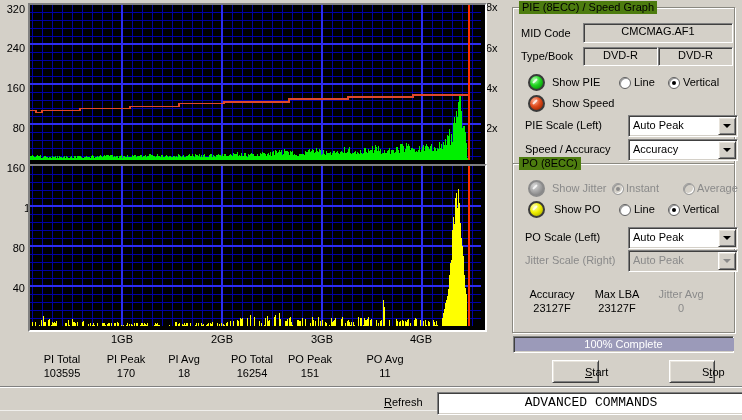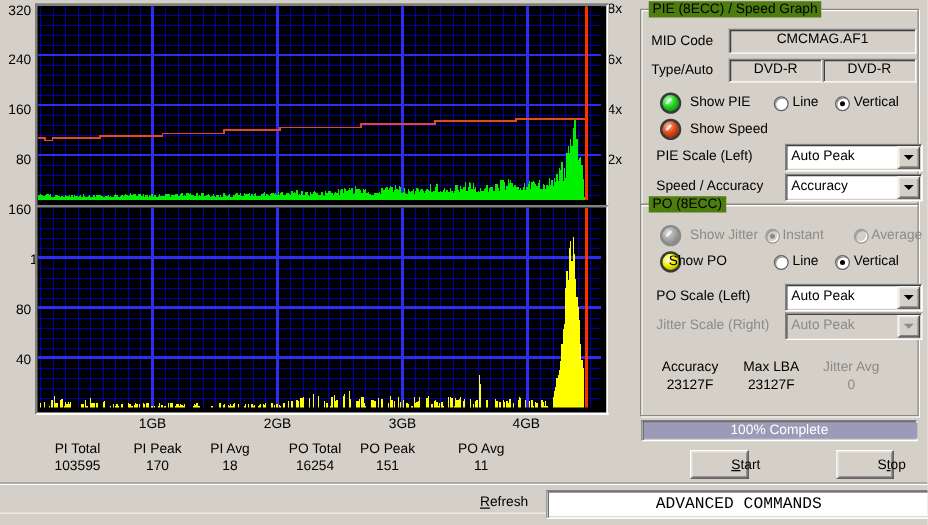--- a/index.html
+++ b/index.html
@@ -906,21 +906,21 @@
   <div class="lbl ctr" style="left:345px;top:367px;width:80px;">11</div>
 
   <div class="group" style="left:512px;top:7px;width:221px;height:155px;">
     <span class="gtitle">PIE (8ECC) / Speed Graph</span>
 
     <div class="lbl" style="left:8px;top:19px;">MID Code</div>
     <div class="fld sunken ctr" style="left:70px;top:15px;width:148px;height:18px;">
       <span>CMCMAG.AF1</span>
     </div>
 
-    <div class="lbl" style="left:8px;top:42px;">Type/Auto</div>
+    <div class="lbl" style="left:8px;top:42px;">Type/Book</div>
     <div class="fld sunken ctr" style="left:70px;top:39px;width:73px;height:17px;">
       <span>DVD-R</span>
     </div>
     <div class="fld sunken ctr" style="left:145px;top:39px;width:73px;height:17px;">
       <span>DVD-R</span>
     </div>
 
     <span class="led green" style="left:15px;top:66px;"></span>
     <div class="lbl" style="left:39px;top:68px;">Show PIE</div>
     <span class="radio" style="left:106px;top:69px;"></span>
@@ -952,21 +952,21 @@
     <span class="gtitle">PO (8ECC)</span>
 
     <span class="led gray" style="left:15px;top:16px;"></span>
     <div class="lbl dis" style="left:39px;top:18px;">Show Jitter</div>
     <span class="radio disr sel" style="left:99px;top:19px;"></span>
     <div class="lbl dis" style="left:113px;top:18px;">Instant</div>
     <span class="radio disr" style="left:170px;top:19px;"></span>
     <div class="lbl dis" style="left:184px;top:18px;">Average</div>
 
     <span class="led yellow" style="left:15px;top:37px;"></span>
-    <div class="lbl" style="left:22px;top:39px;">Show PO</div>
+    <div class="lbl" style="left:41px;top:39px;">Show PO</div>
     <span class="radio" style="left:106px;top:40px;"></span>
     <div class="lbl" style="left:121px;top:39px;">Line</div>
     <span class="radio sel" style="left:155px;top:40px;"></span>
     <div class="lbl" style="left:170px;top:39px;">Vertical</div>
 
     <div class="lbl" style="left:12px;top:67px;">PO Scale (Left)</div>
     <div class="combo sunken" style="left:115px;top:63px;width:80px;height:20px;">
       <span class="ctext">Auto Peak</span>
       <span class="cbtn raised">
           <span class="tri"></span>

